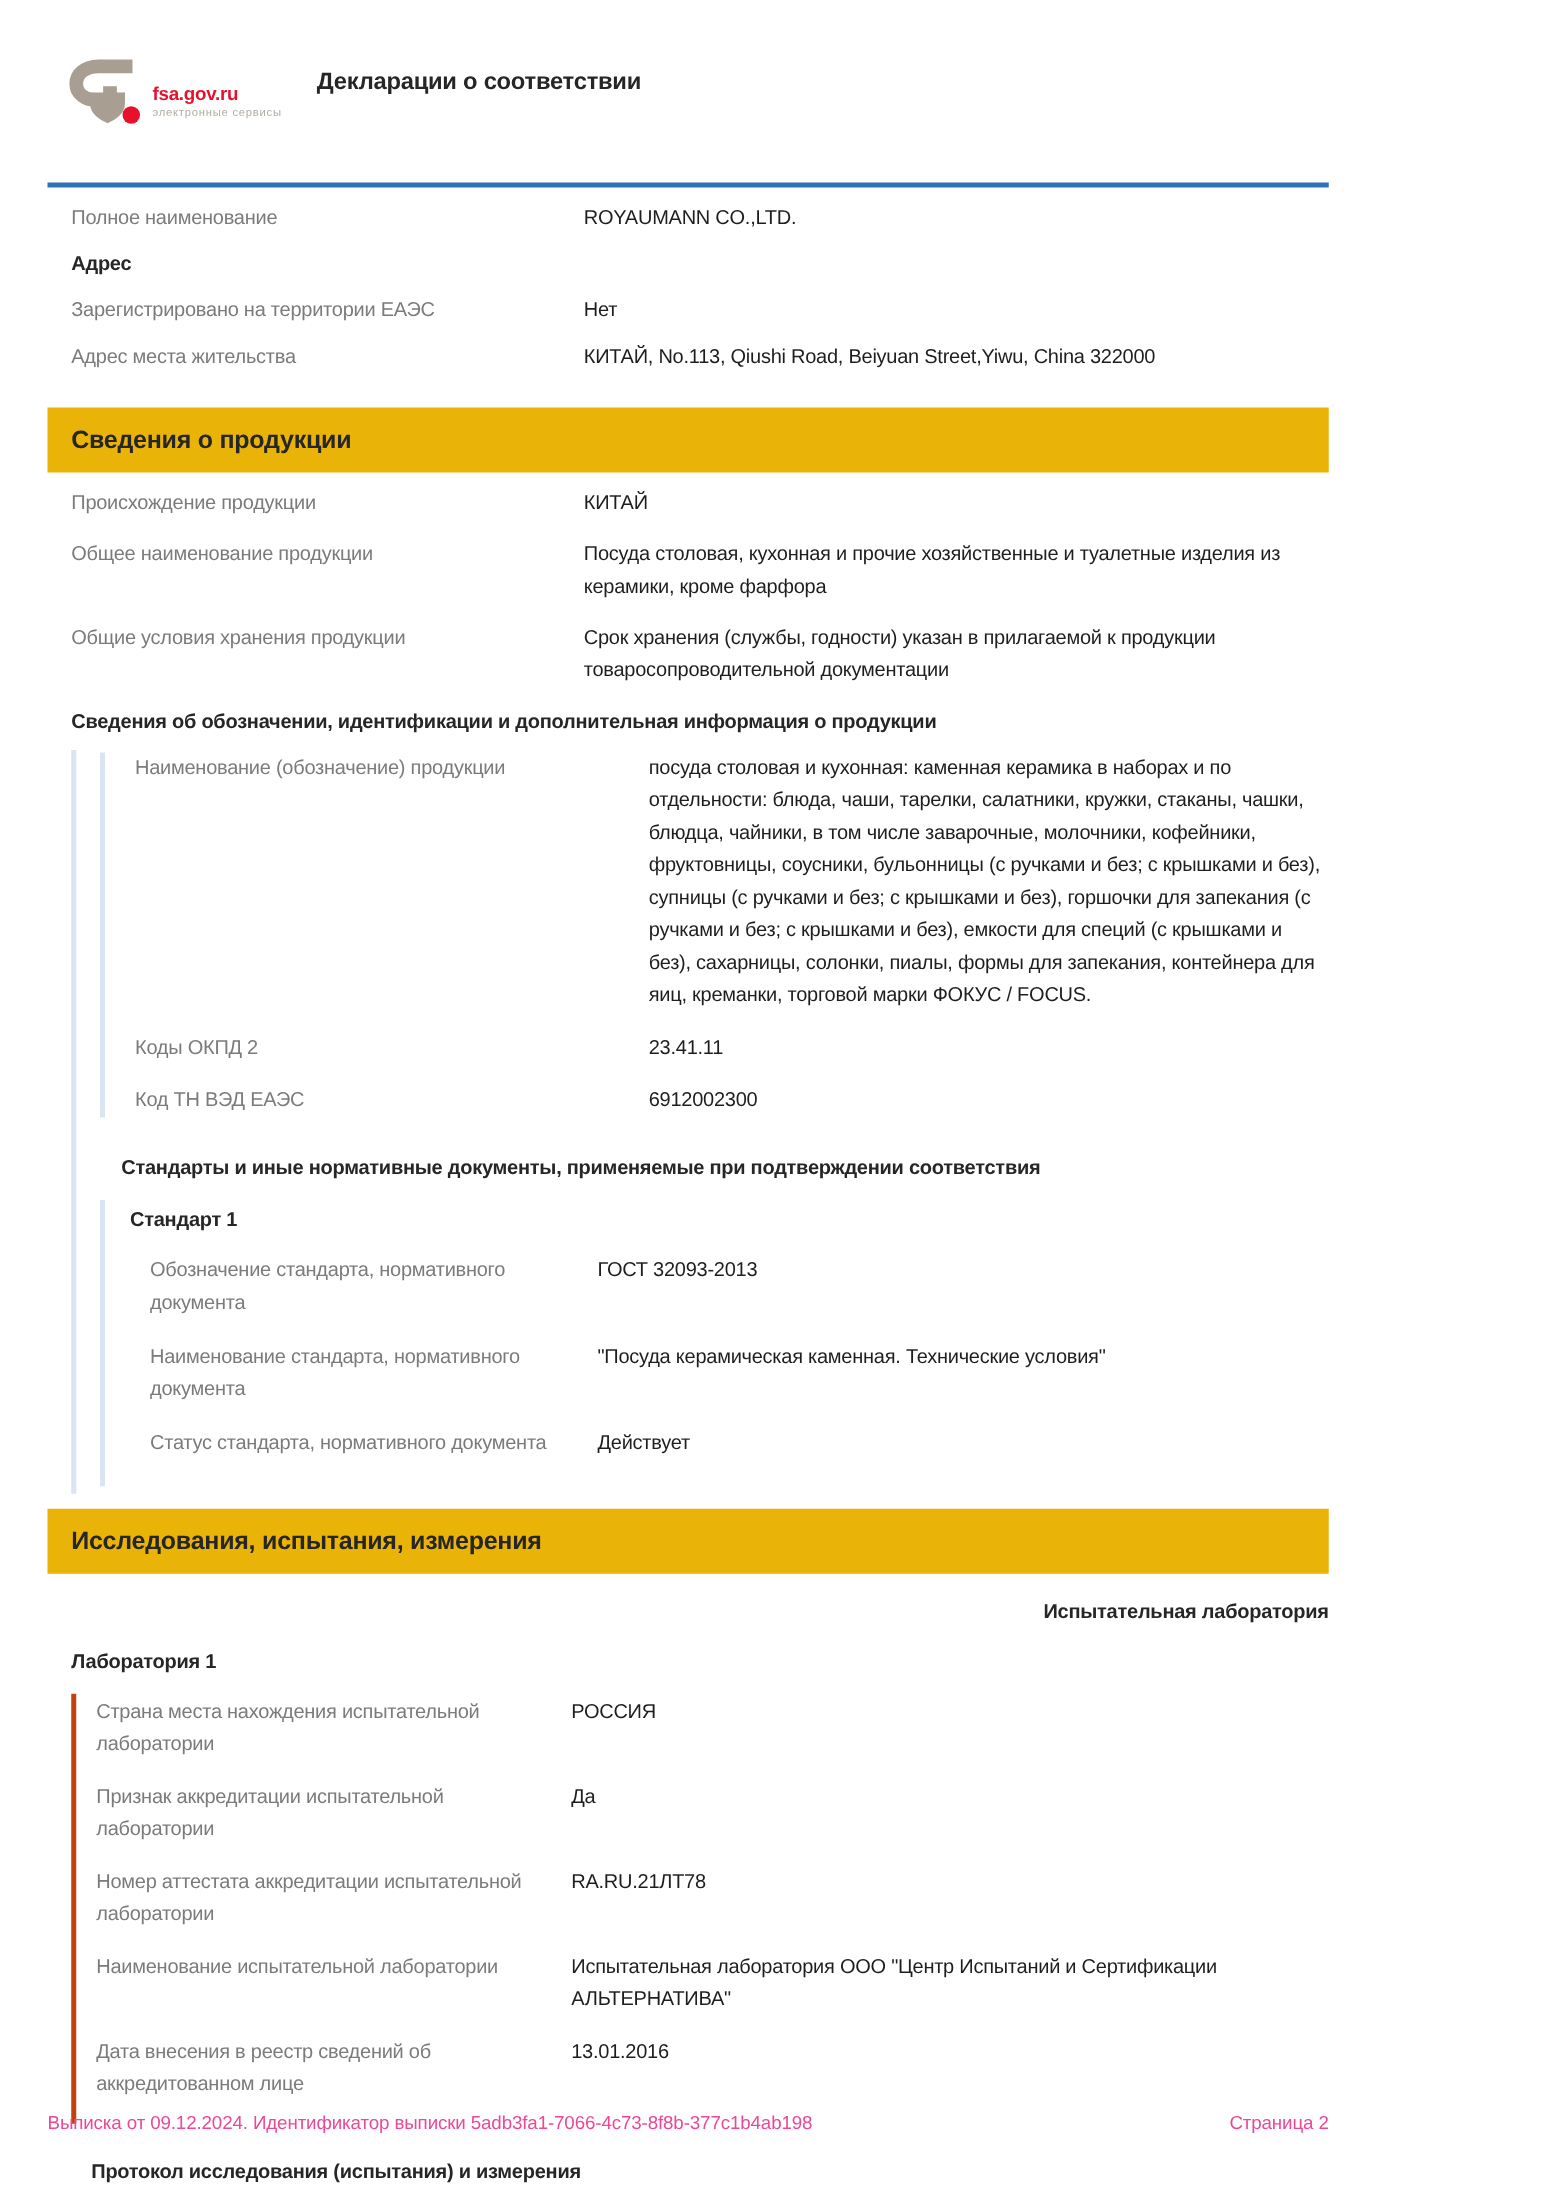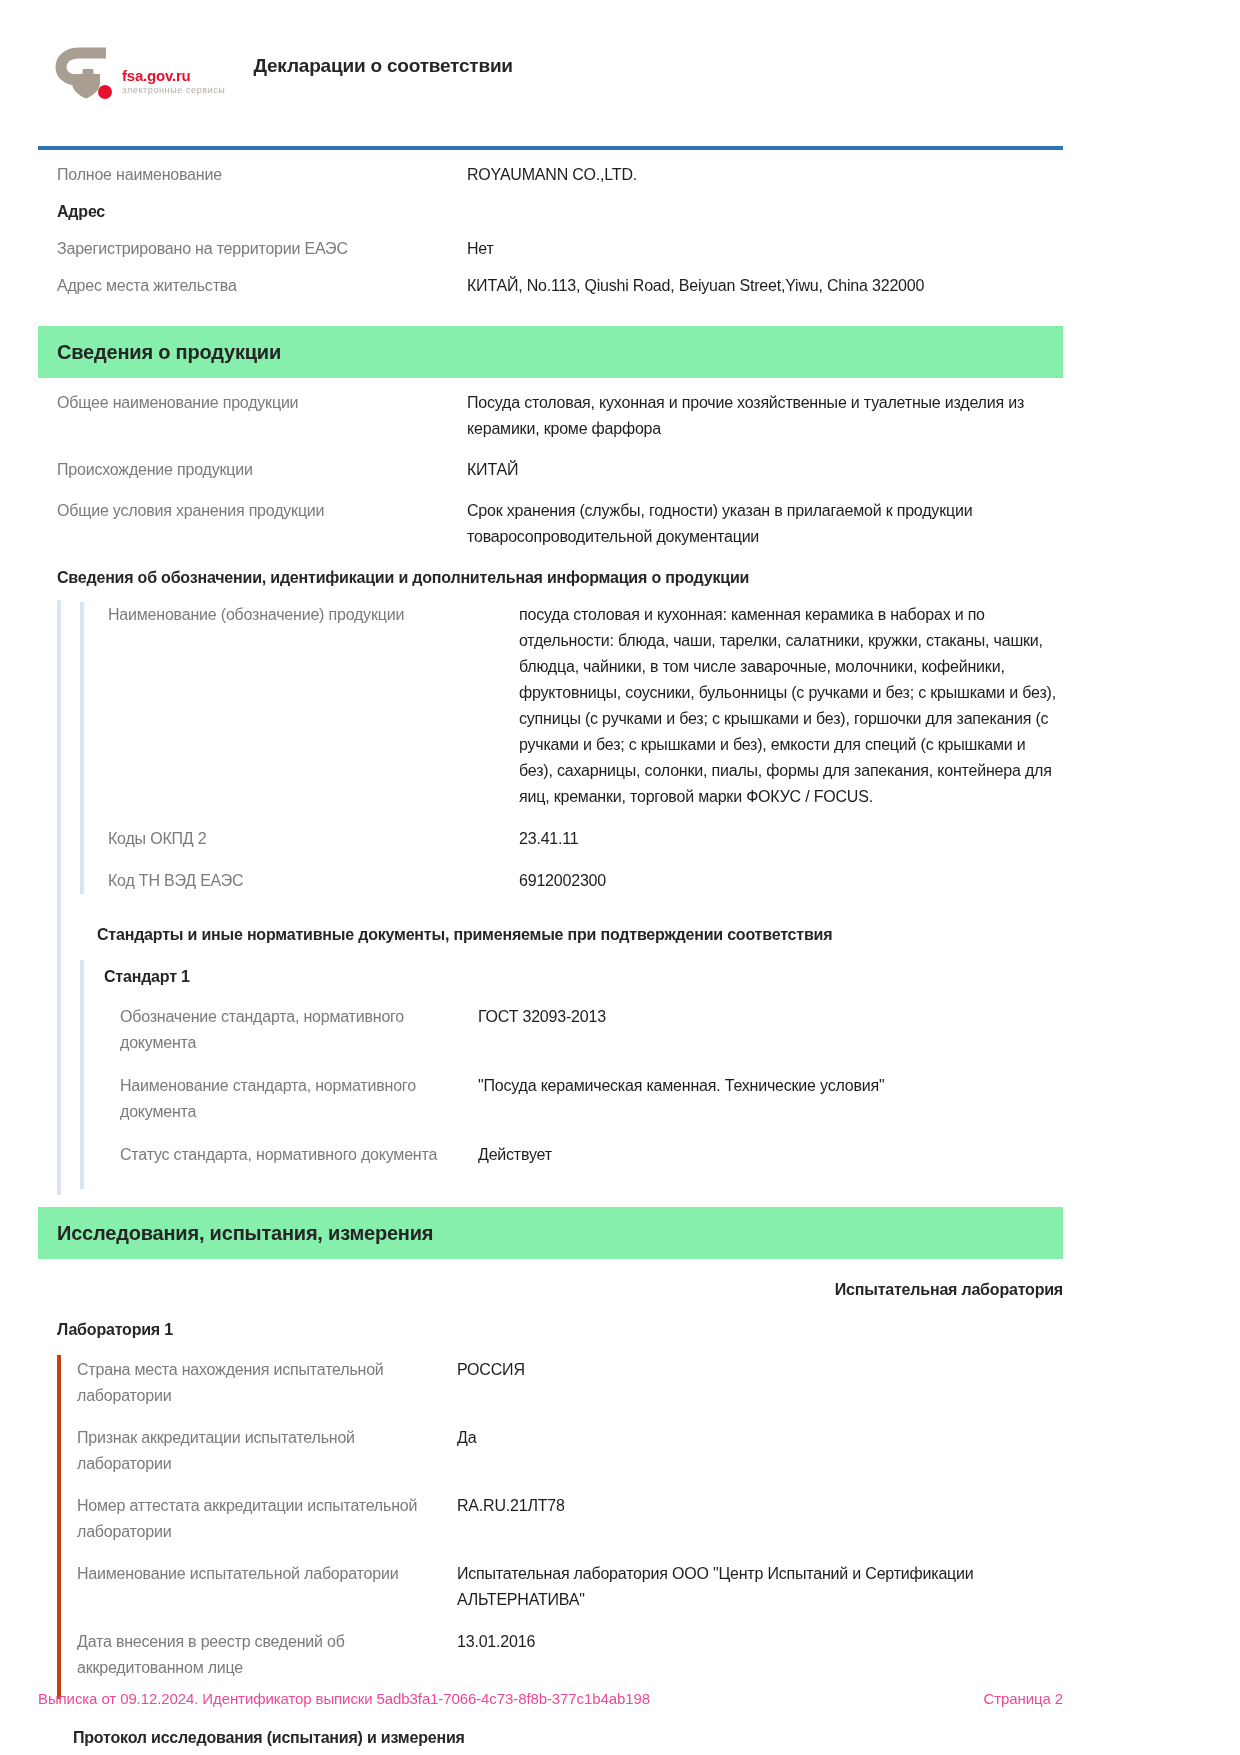--- a/index.html
+++ b/index.html
@@ -20,21 +20,21 @@
   .blue-rule{height:4px;background:#2e74b5;margin-top:28px;}
   
   .row{display:grid;grid-template-columns:390px 1fr;column-gap:20px;}
   .lbl{color:#7b7b7b;}
   .val{color:#1e1e1e;}
   .bold{font-weight:700;color:#262626;}
   .rows-top{padding:12px 0 0 19px;}
   .rows-top .row{margin-bottom:11px;}
   .addr-head{margin:2px 0 11px 0;}
   
-  .band{background:#86efac;color:#262626;font-weight:700;font-size:20px;line-height:26px;
+  .band{background:#eab308;color:#262626;font-weight:700;font-size:20px;line-height:26px;
         padding:13px 0 13px 19px;}
   .band-1{margin-top:27px;}
   .band-2{margin-top:12px;}
   
   .rows-prod{padding:12px 0 0 19px;}
   .rows-prod .row{margin-bottom:15px;}
   
   .heading-indent{margin:4px 0 0 19px;}
   .outer-block{border-left:4px solid #dbe5f1;margin-left:19px;margin-top:9px;padding:2px 0 6px 0;}
   .inner-block{border-left:4px solid #dbe5f1;margin-left:19px;padding:0 0 0 24px;}
@@ -89,26 +89,26 @@
     <div class="row">
       <div class="lbl">Адрес места жительства</div>
       <div class="val">КИТАЙ, No.113, Qiushi Road, Beiyuan Street,Yiwu, China 322000</div>
     </div>
   </div>
 
   <div class="band band-1">Сведения о продукции</div>
 
   <div class="rows-prod">
     <div class="row">
+      <div class="lbl">Происхождение продукции</div>
+      <div class="val">КИТАЙ</div>
+    </div>
+    <div class="row">
       <div class="lbl">Общее наименование продукции</div>
       <div class="val">Посуда столовая, кухонная и прочие хозяйственные и туалетные изделия из керамики, кроме фарфора</div>
-    </div>
-    <div class="row">
-      <div class="lbl">Происхождение продукции</div>
-      <div class="val">КИТАЙ</div>
     </div>
     <div class="row">
       <div class="lbl">Общие условия хранения продукции</div>
       <div class="val">Срок хранения (службы, годности) указан в прилагаемой к продукции товаросопроводительной документации</div>
     </div>
   </div>
 
   <div class="bold heading-indent">Сведения об обозначении, идентификации и дополнительная информация о продукции</div>
 
   <div class="outer-block">

